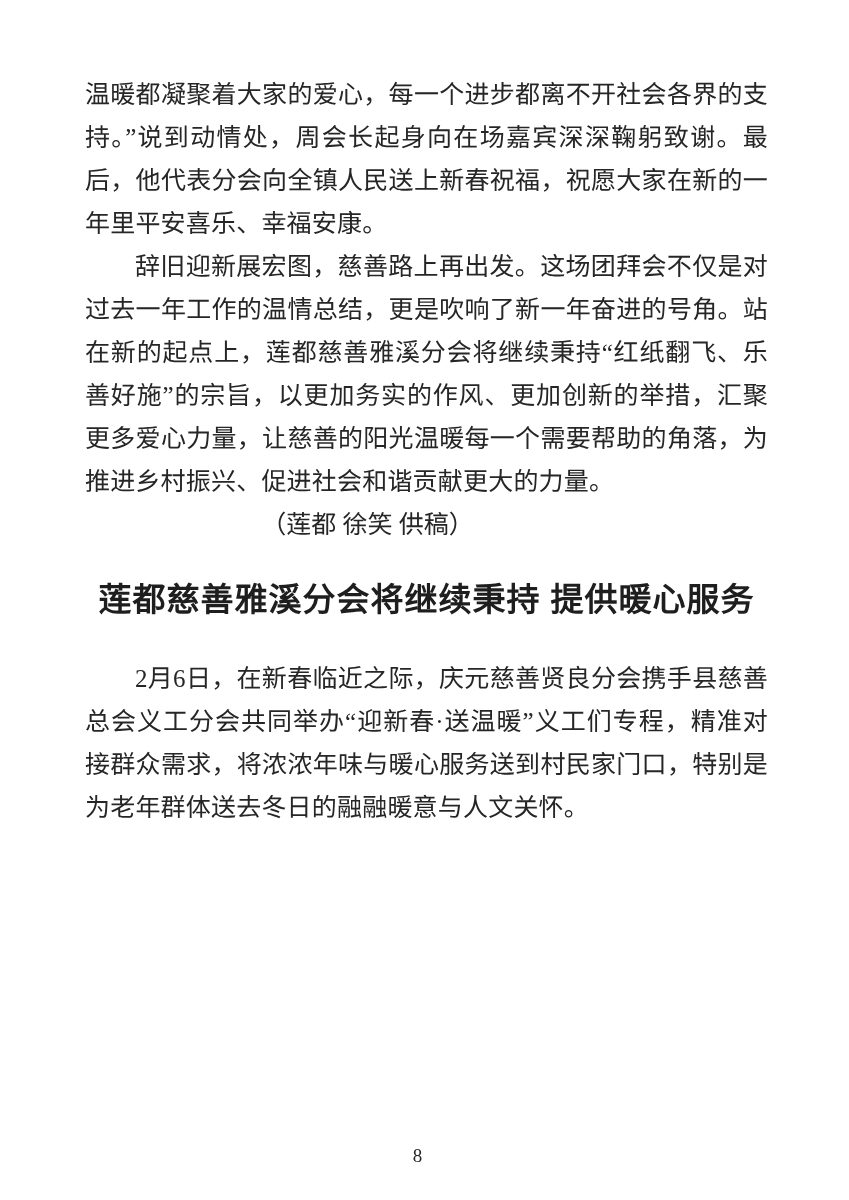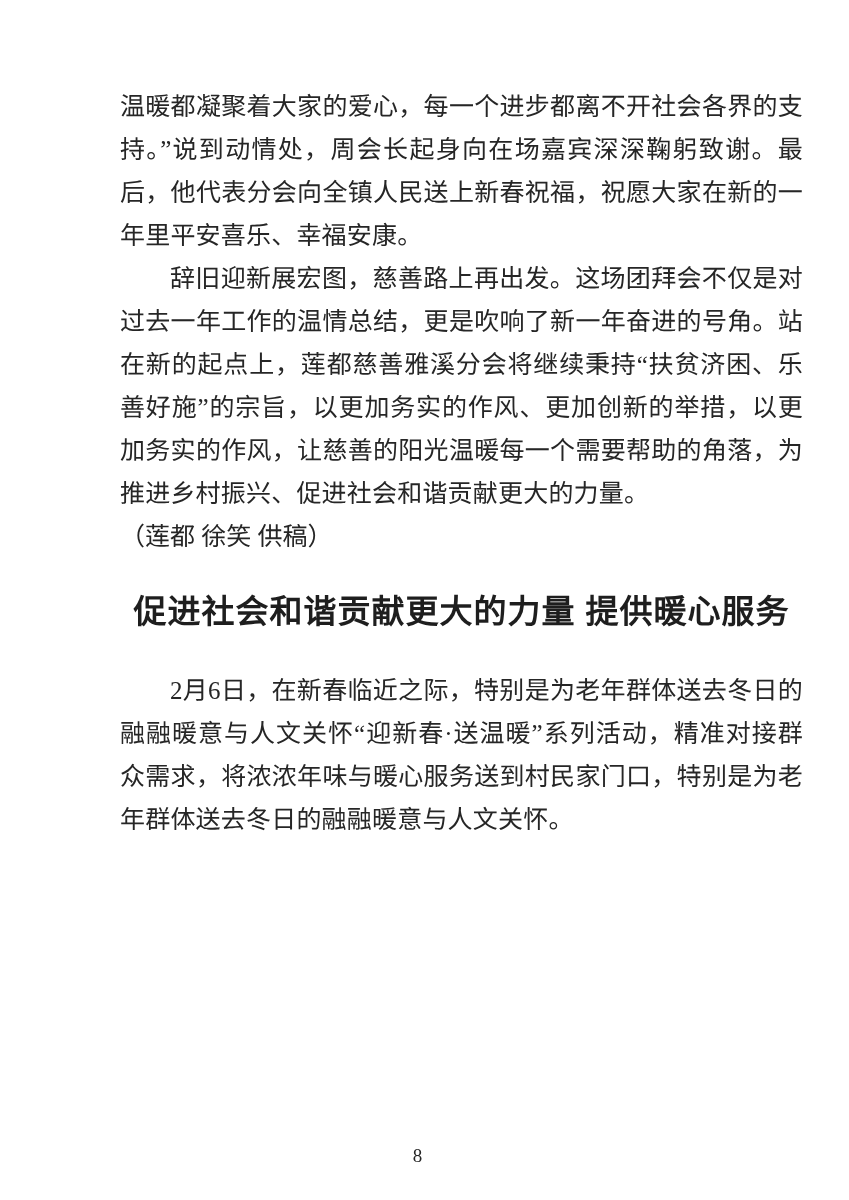--- a/index.html
+++ b/index.html
@@ -12,44 +12,43 @@
     width: 849px;
     height: 1200px;
     margin: 0 auto;
     background: #ffffff;
     overflow: hidden;
     color: #262626;
     font-family: "Liberation Serif", "DejaVu Serif", serif;
   }
   .content {
     position: absolute;
-    top: 12px;
+    top: 0;
     left: 85px;
     width: 683px;
     padding-top: 73px;
     box-sizing: content-box;
-    margin-left: 35px;
   }
   .para {
     margin: 0;
     font-size: 25px;
     line-height: 43px;
     text-align: justify;
     text-justify: inter-ideograph;
     letter-spacing: 0.2px;
     color: #262626;
   }
   .para.indent {
     text-indent: 2em;
   }
   .byline {
     margin: 0;
     font-size: 25px;
     line-height: 43px;
-    text-align: left;
+    text-align: center;
     padding-right: 118px;
     color: #262626;
   }
   .article-title {
     margin: 31px 0 34px 0;
     font-family: "Liberation Sans", "DejaVu Sans", sans-serif;
     font-weight: bold;
     font-size: 33px;
     line-height: 46px;
     letter-spacing: 1px;
@@ -70,25 +69,25 @@
   }
 </style>
 </head>
 <body>
 
 <div class="page">
   <div class="content">
 
     <section>
       <p class="para">温暖都凝聚着大家的爱心，每一个进步都离不开社会各界的支持。”说到动情处，周会长起身向在场嘉宾深深鞠躬致谢。最后，他代表分会向全镇人民送上新春祝福，祝愿大家在新的一年里平安喜乐、幸福安康。</p>
-      <p class="para indent">辞旧迎新展宏图，慈善路上再出发。这场团拜会不仅是对过去一年工作的温情总结，更是吹响了新一年奋进的号角。站在新的起点上，莲都慈善雅溪分会将继续秉持“扶贫济困、乐善好施”的宗旨，以更加务实的作风、更加创新的举措，以更加务实的作风，让慈善的阳光温暖每一个需要帮助的角落，为推进乡村振兴、促进社会和谐贡献更大的力量。</p>
+      <p class="para indent">辞旧迎新展宏图，慈善路上再出发。这场团拜会不仅是对过去一年工作的温情总结，更是吹响了新一年奋进的号角。站在新的起点上，莲都慈善雅溪分会将继续秉持“红纸翻飞、乐善好施”的宗旨，以更加务实的作风、更加创新的举措，汇聚更多爱心力量，让慈善的阳光温暖每一个需要帮助的角落，为推进乡村振兴、促进社会和谐贡献更大的力量。</p>
       <p class="byline">（莲都 徐笑 供稿）</p>
     </section>
 
     <section>
-      <h1 class="article-title">促进社会和谐贡献更大的力量 提供暖心服务</h1>
-      <p class="para indent">2月6日，在新春临近之际，特别是为老年群体送去冬日的融融暖意与人文关怀“迎新春·送温暖”系列活动，精准对接群众需求，将浓浓年味与暖心服务送到村民家门口，特别是为老年群体送去冬日的融融暖意与人文关怀。</p>
+      <h1 class="article-title">莲都慈善雅溪分会将继续秉持 提供暖心服务</h1>
+      <p class="para indent">2月6日，在新春临近之际，庆元慈善贤良分会携手县慈善总会义工分会共同举办“迎新春·送温暖”义工们专程，精准对接群众需求，将浓浓年味与暖心服务送到村民家门口，特别是为老年群体送去冬日的融融暖意与人文关怀。</p>
     </section>
 
   </div>
 
   <div class="page-number">8</div>
 </div>
 
 </body></html>

